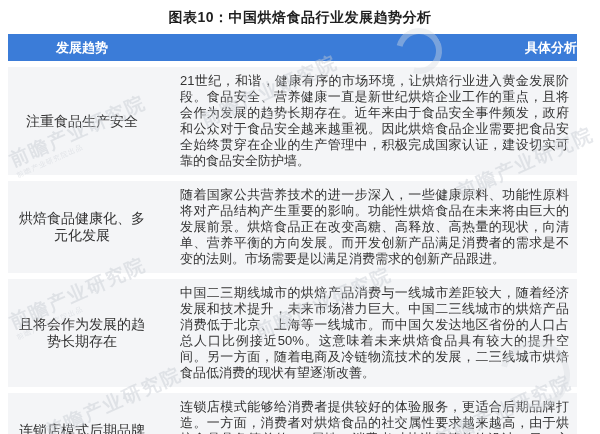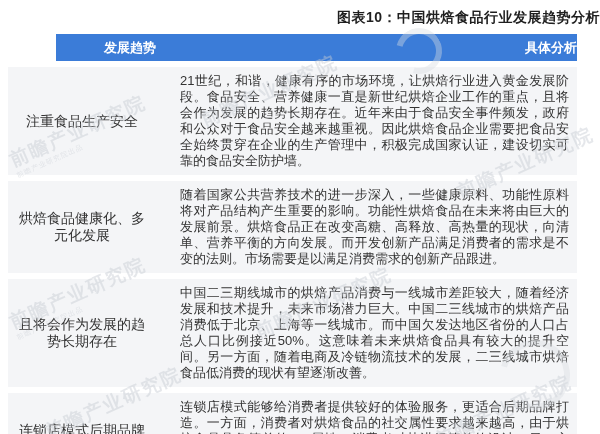--- a/index.html
+++ b/index.html
@@ -5,41 +5,40 @@
   * { margin:0; padding:0; box-sizing:border-box; }
   html,body { width:600px; height:434px; }
   body {
     position:relative;
     overflow:hidden;
     background:#ffffff;
     font-family:"Liberation Sans","DejaVu Sans",sans-serif;
     color:#333333;
   }
   .page-title {
-    text-align:right;
+    text-align:center;
     font-size:14px;
     font-weight:bold;
     color:#1f1f1f;
     padding:9px 0 7px 0;
     letter-spacing:0.5px;
   }
   .trend-table {
     position:relative;
     margin:0 23px 0 8px; 
     z-index:2;
   }
   .table-header {
     display:flex;
     background:#3b7cd8;
     color:#ffffff;
     font-weight:bold;
     font-size:13px;
     height:27px;
     align-items:center;
-    margin-left:48px;
   }
   .col-trend  { width:148px; text-align:center; }
   .col-analysis { flex:1; text-align:right; }
   .table-row {
     display:flex;
     background:#f4f5f7;
     margin-top:6px;
   }
   .cell-trend {
     width:148px;

